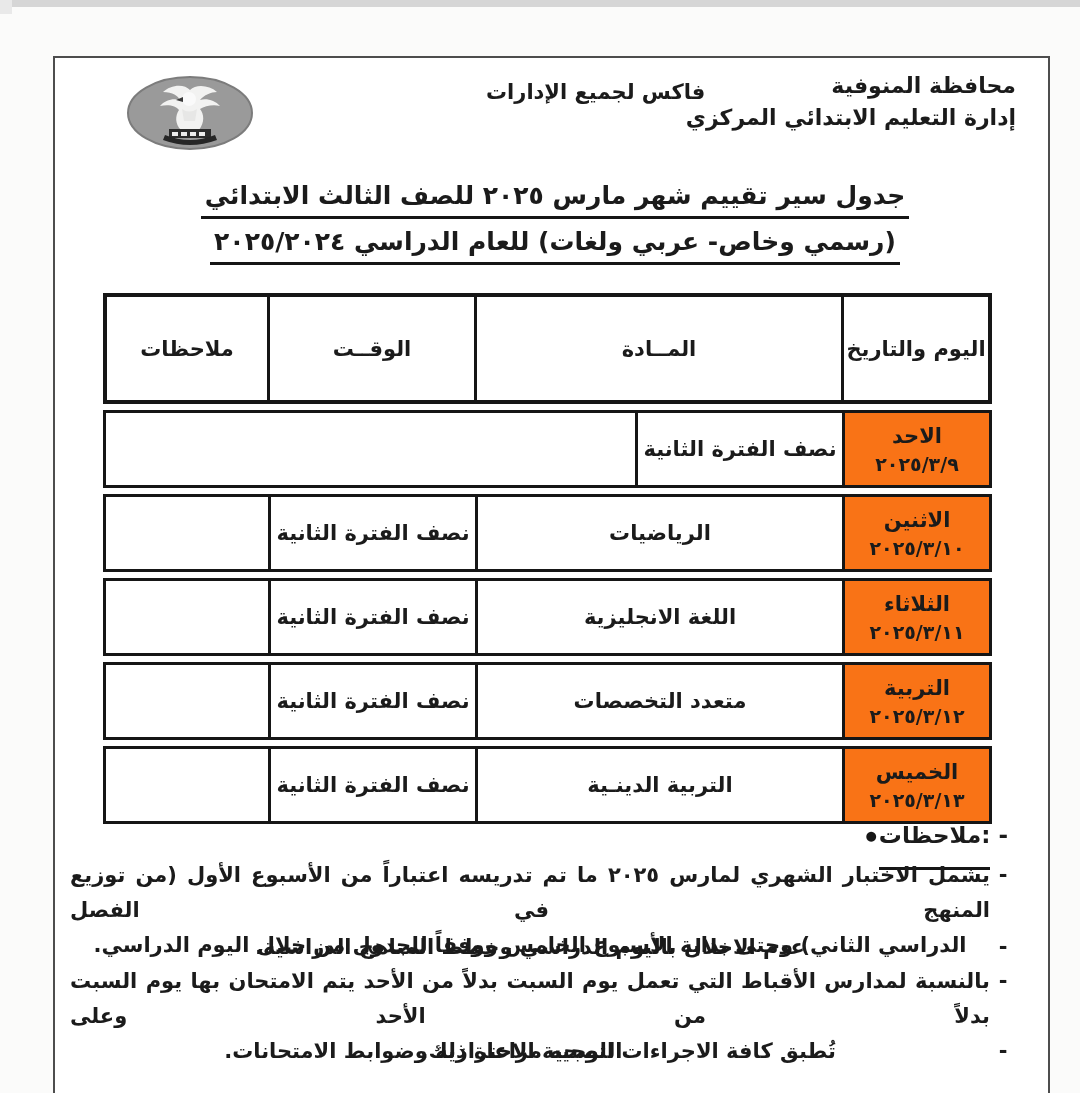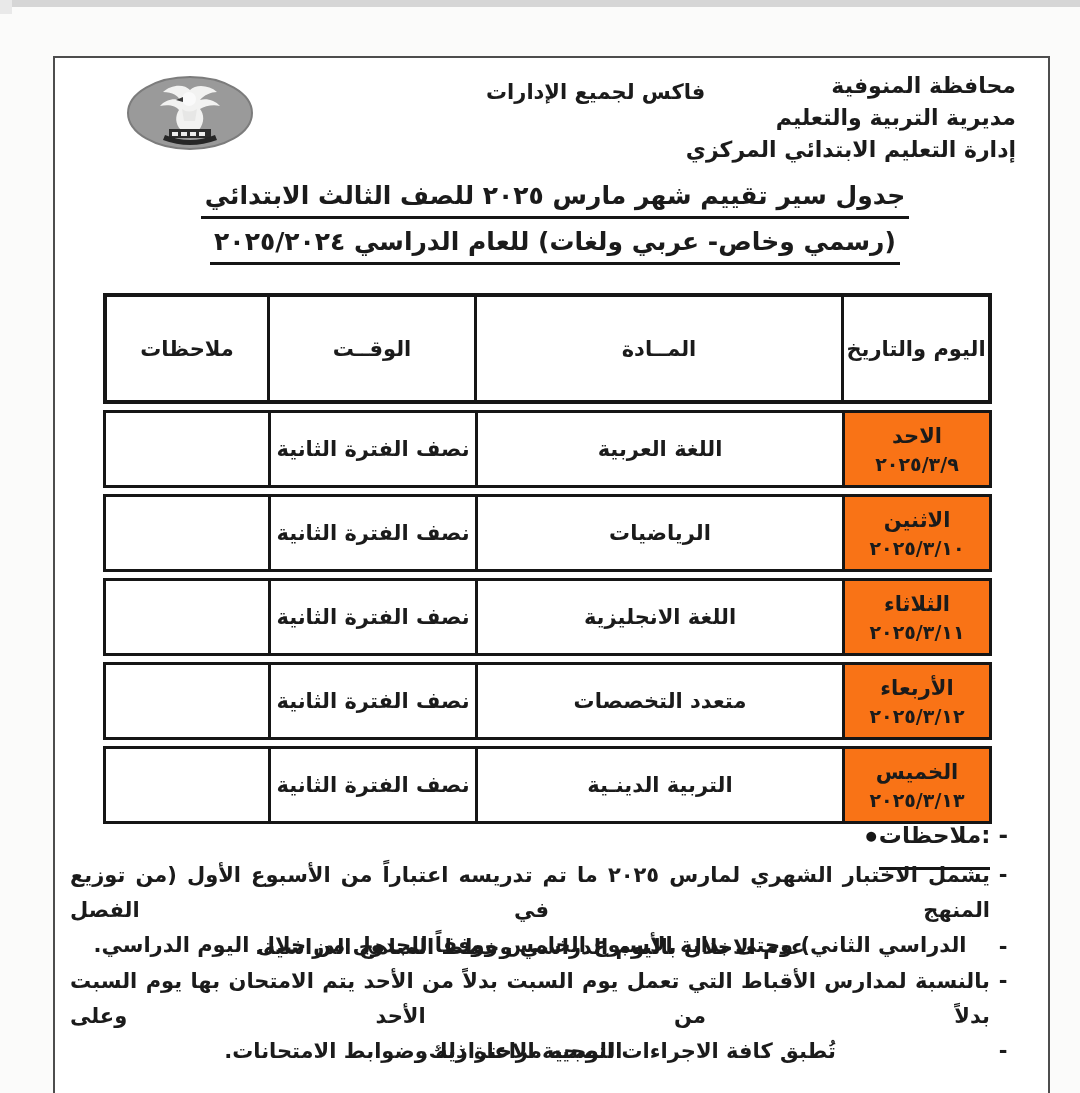--- a/index.html
+++ b/index.html
@@ -71,21 +71,20 @@
 </style>
 </head>
 <body>
 
 <div class="top-strip"></div>
 <div class="side-shade"></div>
 <div class="page"></div>
 
 <div class="org">
   <div>محافظة المنوفية</div>
-  <div>مديرية التربية والتعليم</div>
   <div>إدارة التعليم الابتدائي المركزي</div>
 </div>
 
 <div class="fax">فاكس لجميع الإدارات</div>
 
 <div class="logo">
   <svg width="130" height="76" viewBox="0 0 130 76">
     <ellipse cx="65" cy="38" rx="62" ry="36" fill="#9a9a9a"></ellipse>
     <ellipse cx="65" cy="38" rx="62" ry="36" fill="none" stroke="#7c7c7c" stroke-width="2"></ellipse>
     <path d="M65 15 C59 8 45 10 38 17 C48 17 53 21 55 25 C48 23 40 25 35 31 C44 29 51 31 54 35 C50 41 50 49 56 55 L74 55 C80 47 79 39 75 34 C80 31 88 29 95 31 C90 25 81 23 75 25 C79 20 86 17 92 17 C84 10 71 9 65 15 Z" fill="#f2f2f1"></path>
@@ -114,21 +113,20 @@
     <div class="cell c-sub">المــادة</div>
     <div class="cell c-time">الوقــت</div>
     <div class="cell c-note">ملاحظات</div>
   </div>
 
   <div class="trow">
     <div class="cell c-day">
       <div class="day-name">الاحد</div>
       <div class="day-date">٢٠٢٥/٣/٩</div>
     </div>
-    <div class="cell c-sub">اللغة العربية</div>
     <div class="cell c-time">نصف الفترة الثانية</div>
     <div class="cell c-note"></div>
   </div>
 
   <div class="trow">
     <div class="cell c-day">
       <div class="day-name">الاثنين</div>
       <div class="day-date">٢٠٢٥/٣/١٠</div>
     </div>
     <div class="cell c-sub">الرياضيات</div>
@@ -141,21 +139,21 @@
       <div class="day-name">الثلاثاء</div>
       <div class="day-date">٢٠٢٥/٣/١١</div>
     </div>
     <div class="cell c-sub">اللغة الانجليزية</div>
     <div class="cell c-time">نصف الفترة الثانية</div>
     <div class="cell c-note"></div>
   </div>
 
   <div class="trow">
     <div class="cell c-day">
-      <div class="day-name">الأربعاء</div>
+      <div class="day-name">التربية</div>
       <div class="day-date">٢٠٢٥/٣/١٢</div>
     </div>
     <div class="cell c-sub">متعدد التخصصات</div>
     <div class="cell c-time">نصف الفترة الثانية</div>
     <div class="cell c-note"></div>
   </div>
 
   <div class="trow">
     <div class="cell c-day">
       <div class="day-name">الخميس</div>

